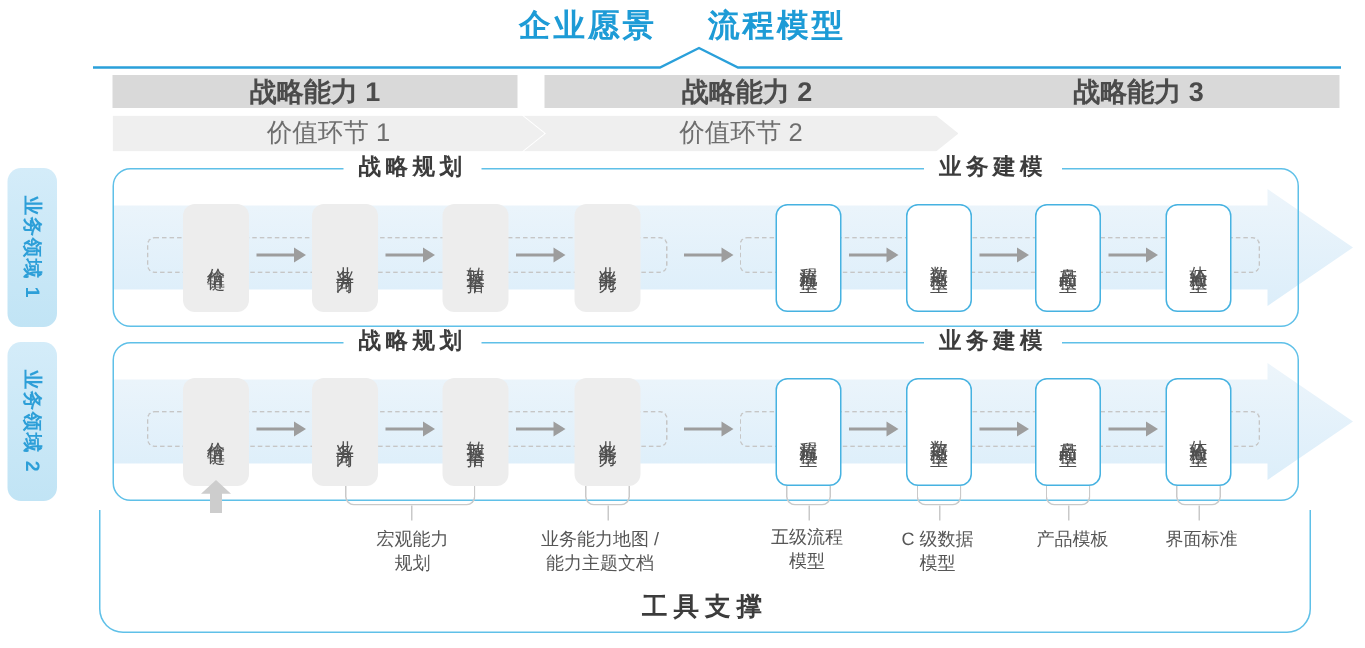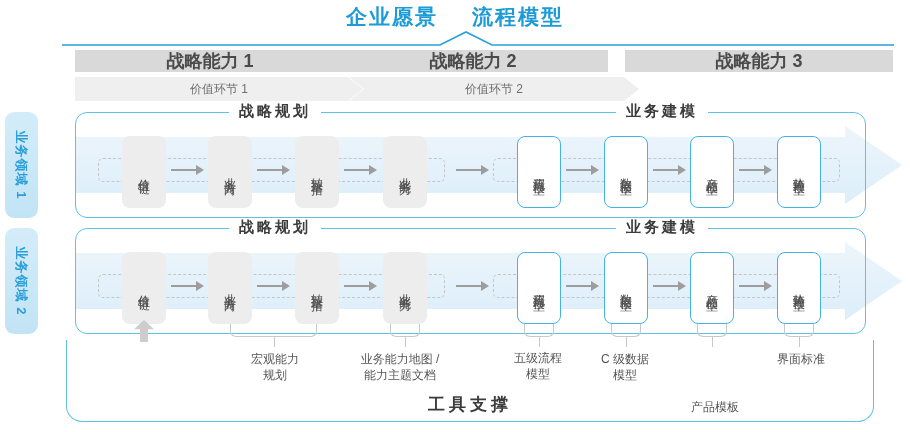--- a/index.html
+++ b/index.html
@@ -15,22 +15,22 @@
   .peak-svg{position:absolute;left:0;top:0;pointer-events:none;}
   .peak-svg polyline{fill:none;stroke:var(--line_blue,#2aa0da);stroke-width:1.6;}
   
   .cap-bar{
     position:absolute;top:50px;height:22px;background:var(--bar_gray,#d9d9d9);
     display:flex;align-items:center;justify-content:center;
     font-size:18px;font-weight:600;color:var(--bar_text,#4b4b4b);
   }
   .val-seg{
     position:absolute;top:77px;height:24px;background:var(--band_gray,#efefef);
-    display:flex;align-items:center;justify-content:center;
-    font-size:12px;color:var(--band_text,#6e6e6e);
+    display:flex;justify-content:center;
+    font-size:17px;color:var(--band_text,#6e6e6e);
   }
   .val-first{clip-path:polygon(0 0,calc(100% - 15px) 0,100% 50%,calc(100% - 15px) 100%,0 100%);}
   .val-mid{clip-path:polygon(0 0,calc(100% - 15px) 0,100% 50%,calc(100% - 15px) 100%,0 100%,15px 50%);}
   
   .domain-strip{
     position:absolute;left:5px;width:33px;height:106px;border-radius:9px;
     background:linear-gradient(180deg,#d4ecf9 0%,#c1e4f5 100%);
     display:flex;align-items:center;justify-content:center;
   }
   .domain-strip span{
@@ -104,21 +104,21 @@
   .note-box{
     position:absolute;left:90px;top:341px;width:106px;height:47px;z-index:5;background:#fff;
     border:1px solid var(--notebox_border,#a0d6ef);border-radius:8px;box-sizing:border-box;
     display:flex;flex-direction:column;align-items:center;justify-content:center;
     font-size:12px;line-height:14px;color:var(--note_text,#565656);
   }
   .note{
     position:absolute;top:351px;transform:translateX(-50%);z-index:5;text-align:center;
     font-size:12px;line-height:16px;color:var(--note_text,#565656);white-space:nowrap;
   }
-  .nt1{left:275px;}.nt2{left:400px;}.nt3{left:538px;font-family:Liberation Mono, monospace;}.nt4{left:625px;}.nt5{left:715px;margin-top:48px;}.nt6{left:801px;}
+  .nt1{left:275px;}.nt2{left:400px;}.nt3{left:538px;font-family:Liberation Mono, monospace;}.nt4{left:625px;}.nt5{left:715px;}.nt6{left:801px;}
   
   .tools{
     position:absolute;left:66px;top:340px;width:808px;height:82px;z-index:1;box-sizing:border-box;
     border:1.5px solid var(--container_blue,#5fc0e8);border-top:none;border-radius:0 0 16px 16px;
   }
   .tools-title{
     position:absolute;left:0;right:0;bottom:5px;text-align:center;
     font-size:17px;font-weight:bold;letter-spacing:4px;color:var(--dark_title,#3c3c3c);
   }
 </style>
@@ -132,21 +132,21 @@
     <span>流程模型</span>
   </div>
 
   <svg class="peak-svg" width="910" height="60">
     <polyline points="62,45 440,45 466,32 492,45 894,45"></polyline>
   </svg>
 
   <div class="cap-bar" style="left:75px;width:270px;">
     <span>战略能力 1</span>
   </div>
-  <div class="cap-bar" style="left:338px;width:270px;justify-content:center;">
+  <div class="cap-bar" style="left:363px;width:270px;justify-content:center;">
     <span>战略能力 2</span>
   </div>
   <div class="cap-bar" style="left:625px;width:268px;">
     <span>战略能力 3</span>
   </div>
 
   <div class="val-seg val-first" style="left:75px;width:288px;">
     <span>价值环节 1</span>
   </div>
   <div class="val-seg val-mid" style="left:349px;width:290px;">

